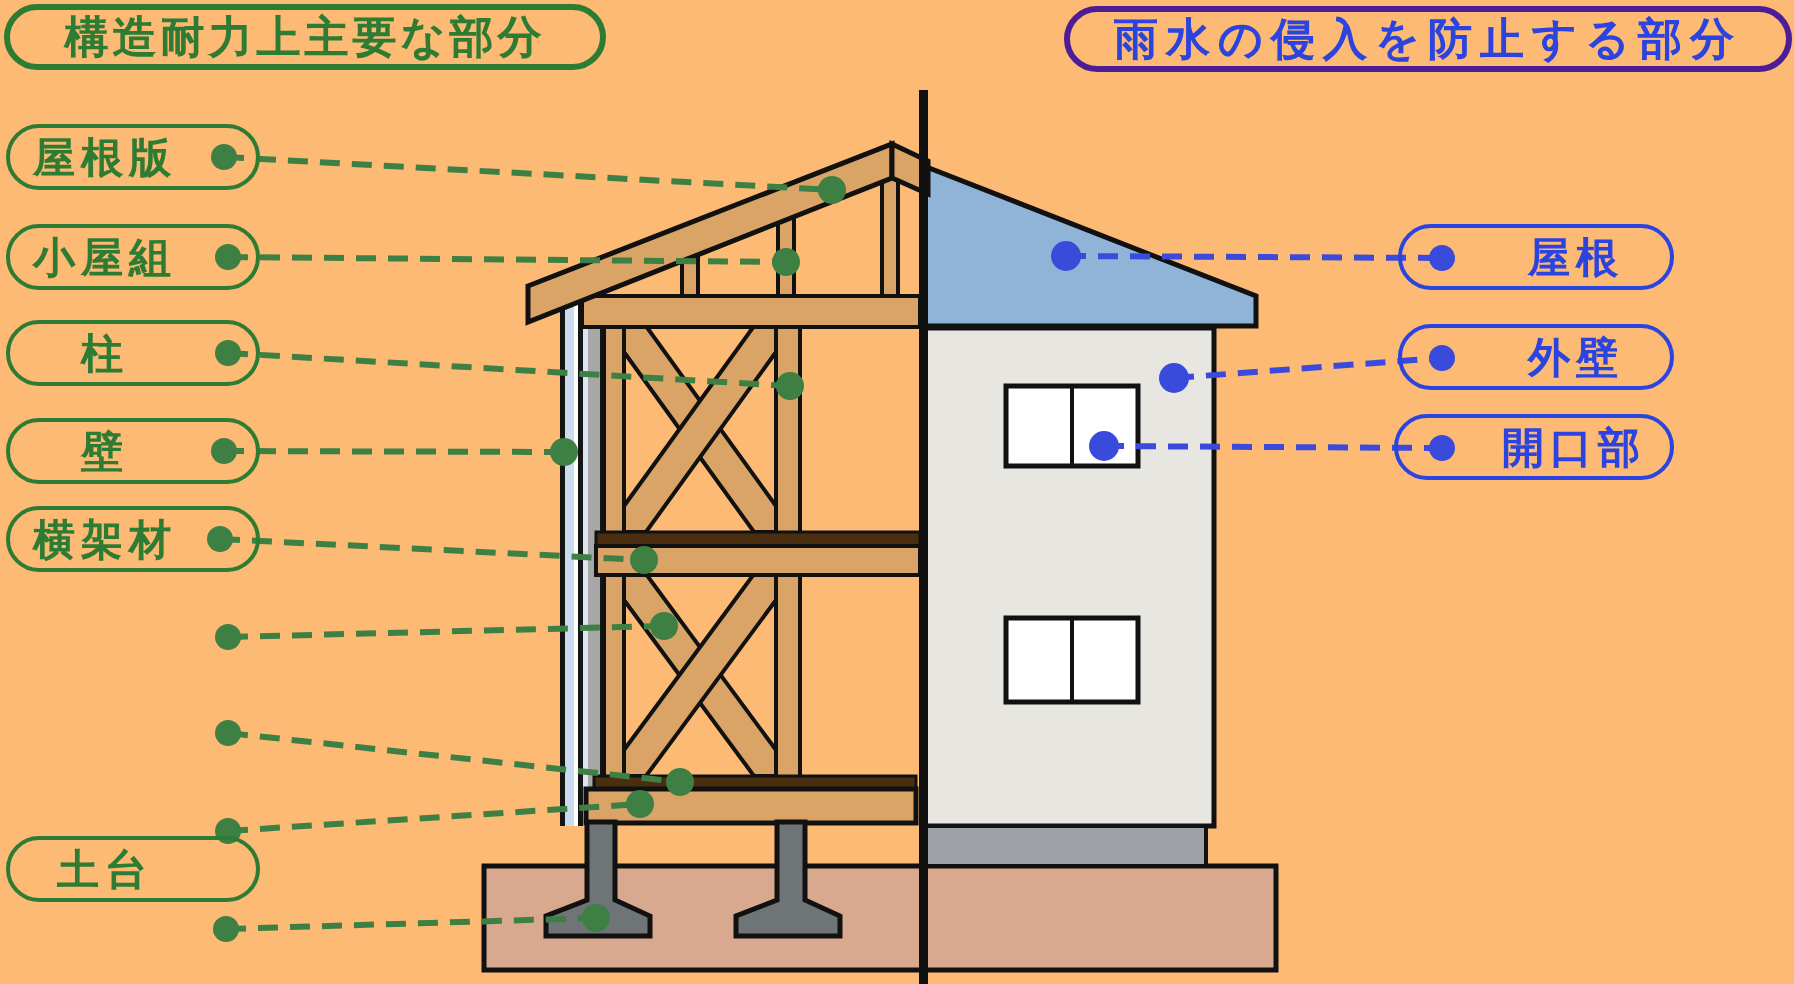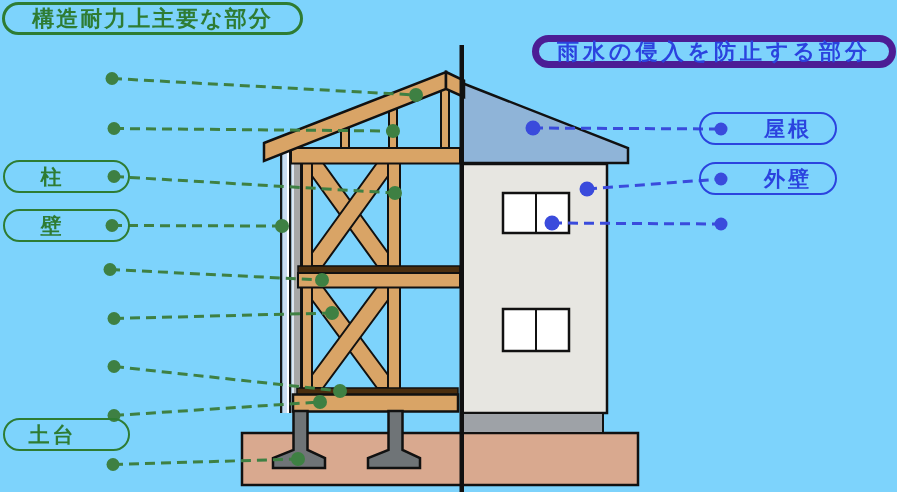--- a/index.html
+++ b/index.html
@@ -1,24 +1,24 @@
 <!DOCTYPE html>
 <html><head>
 <meta charset="utf-8">
 <style>
   html,body{margin:0;padding:0;background:#fff;}
   body{font-family:"DejaVu Sans","Liberation Sans",sans-serif;}
-  .stage{position:relative;width:897px;height:492px;background:#7dd3fc;overflow:hidden;}
+  .stage{position:relative;width:897px;height:492px;background:#fdba74;overflow:hidden;}
   .stage svg{position:absolute;left:0;top:0;}
   .header{position:absolute;height:33px;display:flex;align-items:center;justify-content:center;
           font-weight:bold;border-radius:19px;background:transparent;box-sizing:border-box;}
   .header-green{left:2px;top:2px;width:301px;border:3px solid #2E7C33;color:#2E7C33;
                 font-size:22px;letter-spacing:2px;}
-  .header-blue{left:532px;top:3px;width:364px;border:7px solid #4c1d95;color:#2B43DF;
-               font-size:22px;letter-spacing:4px;margin-top:32px;}
+  .header-blue{left:532px;top:3px;width:364px;border:3px solid #4c1d95;color:#2B43DF;
+               font-size:22px;letter-spacing:4px;}
   .pill{position:absolute;height:33px;display:flex;align-items:center;justify-content:center;
         font-weight:bold;font-size:21px;letter-spacing:3px;border-radius:17px;box-sizing:border-box;
         background:transparent;}
   .pill-green{left:3px;width:127px;border:2.5px solid #2E7C33;color:#2E7C33;padding-right:28px;}
   .pill-blue{border:2.5px solid #2B43DF;color:#2B43DF;padding-left:40px;}
 </style>
 </head>
 <body>
 
 <div class="stage">
@@ -145,20 +145,24 @@
           <line x1="552" y1="223" x2="721" y2="224"></line>
           <circle cx="552" cy="223" r="7.5" stroke="none"></circle>
           <circle cx="721" cy="224" r="6.5" stroke="none"></circle>
         </g>
     </g>
   </svg>
 
   <div class="header header-green">構造耐力上主要な部分</div>
   <div class="header header-blue">雨水の侵入を防止する部分</div>
 
+  <div class="pill pill-green" style="top:62px">屋根版</div>
+  <div class="pill pill-green" style="top:112px">小屋組</div>
   <div class="pill pill-green" style="top:160px">柱</div>
   <div class="pill pill-green" style="top:209px">壁</div>
+  <div class="pill pill-green" style="top:253px">横架材</div>
   <div class="pill pill-green" style="top:418px">土台</div>
 
   <div class="pill pill-blue" style="left:699px;top:112px;width:138px">屋根</div>
   <div class="pill pill-blue" style="left:699px;top:162px;width:138px">外壁</div>
+  <div class="pill pill-blue" style="left:697px;top:207px;width:140px">開口部</div>
 
 </div>
 
 </body></html>

